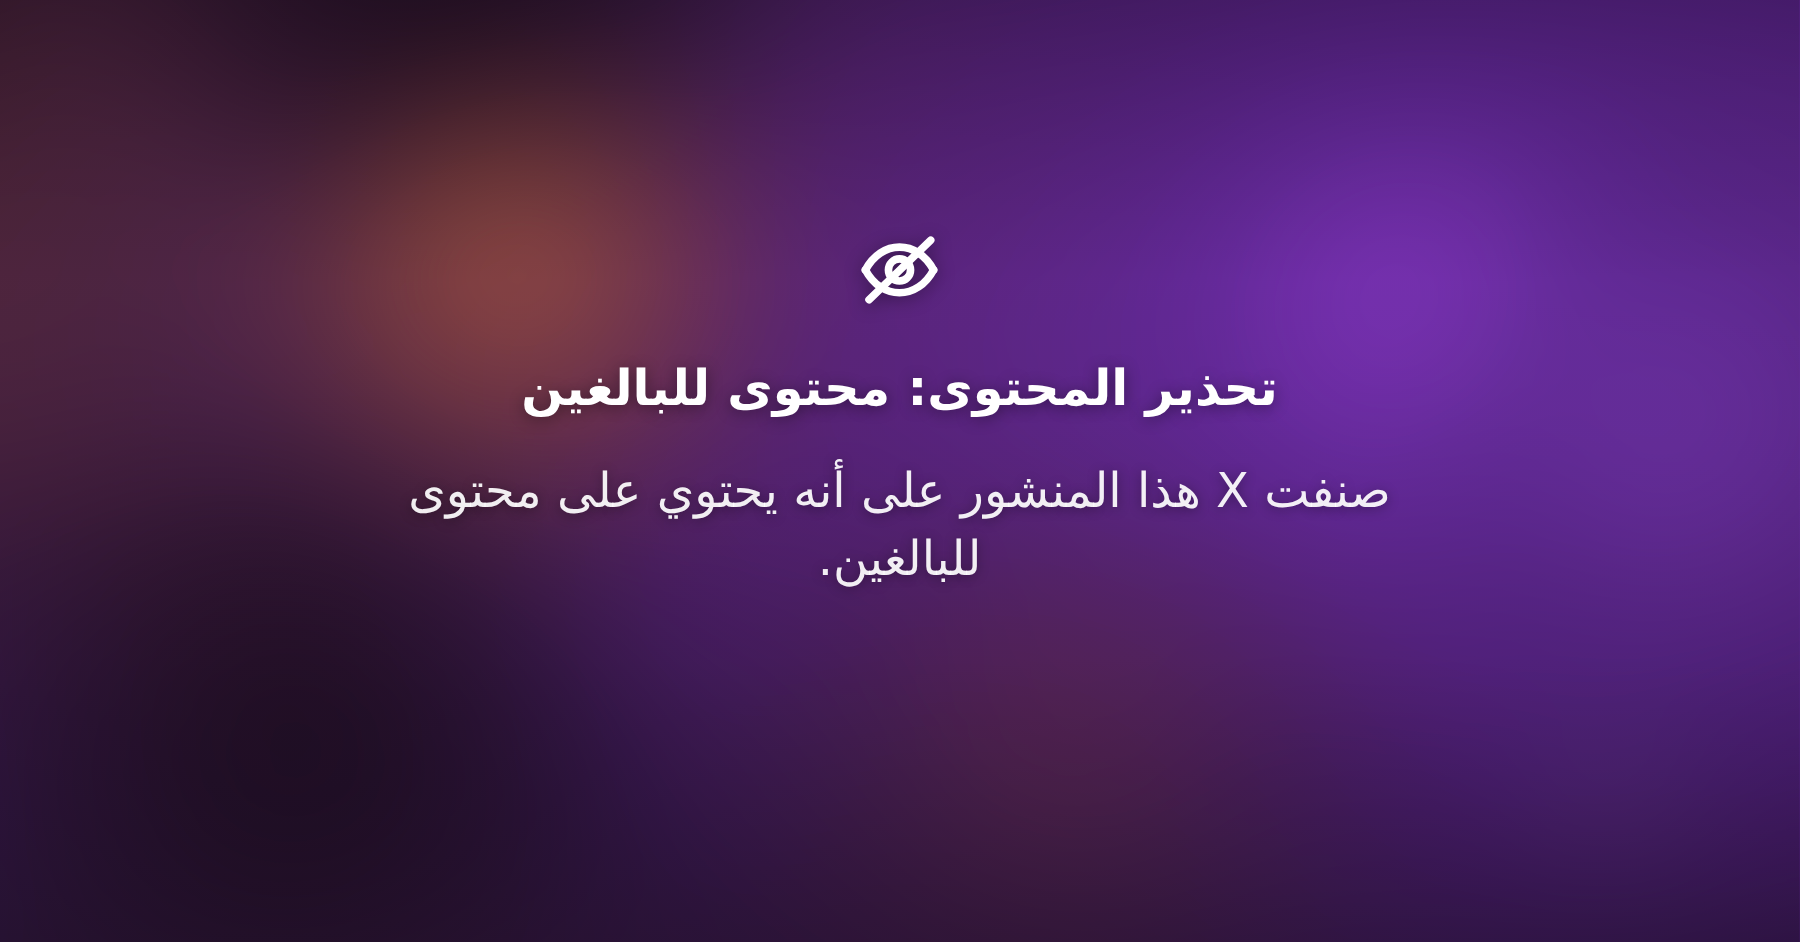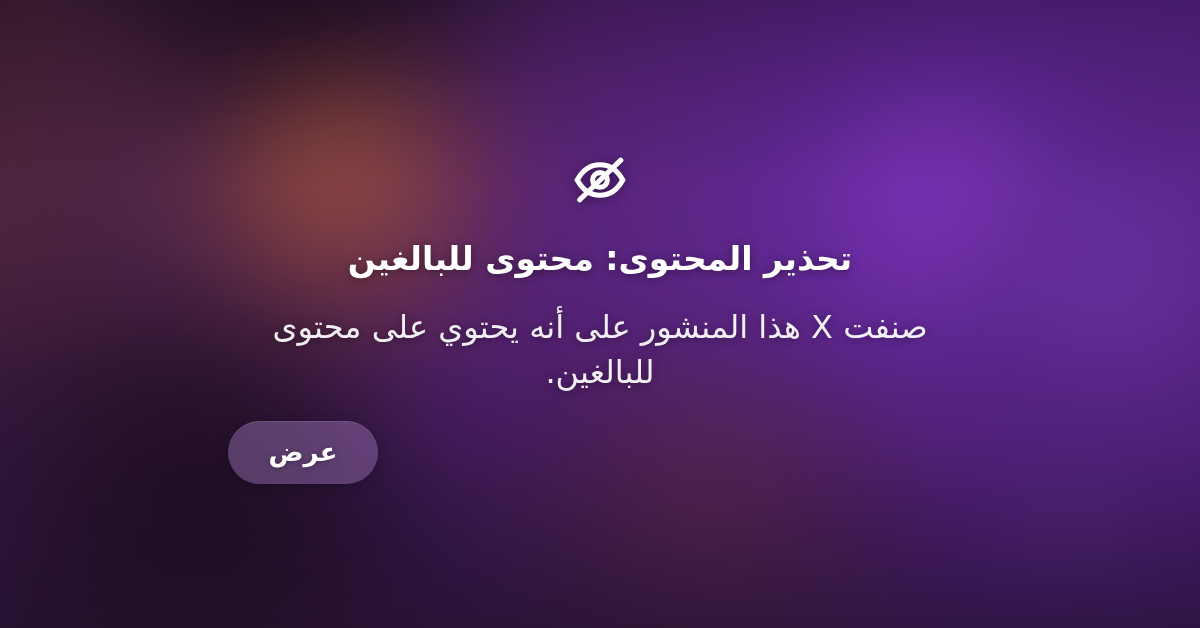--- a/index.html
+++ b/index.html
@@ -257,19 +257,16 @@
           <path d="M21.4 12.4c-2.2 4.1-5.7 6.3-9.4 6.3-3.7 0-7.2-2.2-9.4-6.3"></path>
           <circle cx="12" cy="12.4" r="3.05"></circle>
           <line x1="20.6" y1="4.2" x2="3.6" y2="20.6"></line>
         </svg>
       </span>
 
       <h1 class="title">تحذير المحتوى: محتوى للبالغين</h1>
 
       <p class="body-text">صنفت X هذا المنشور على أنه يحتوي على محتوى للبالغين.</p>
 
-      <div class="action-row">
-        <button class="view-button">عرض</button>
-      </div>
 
     </div>
   </div>
 </div>
 
 </body></html>

